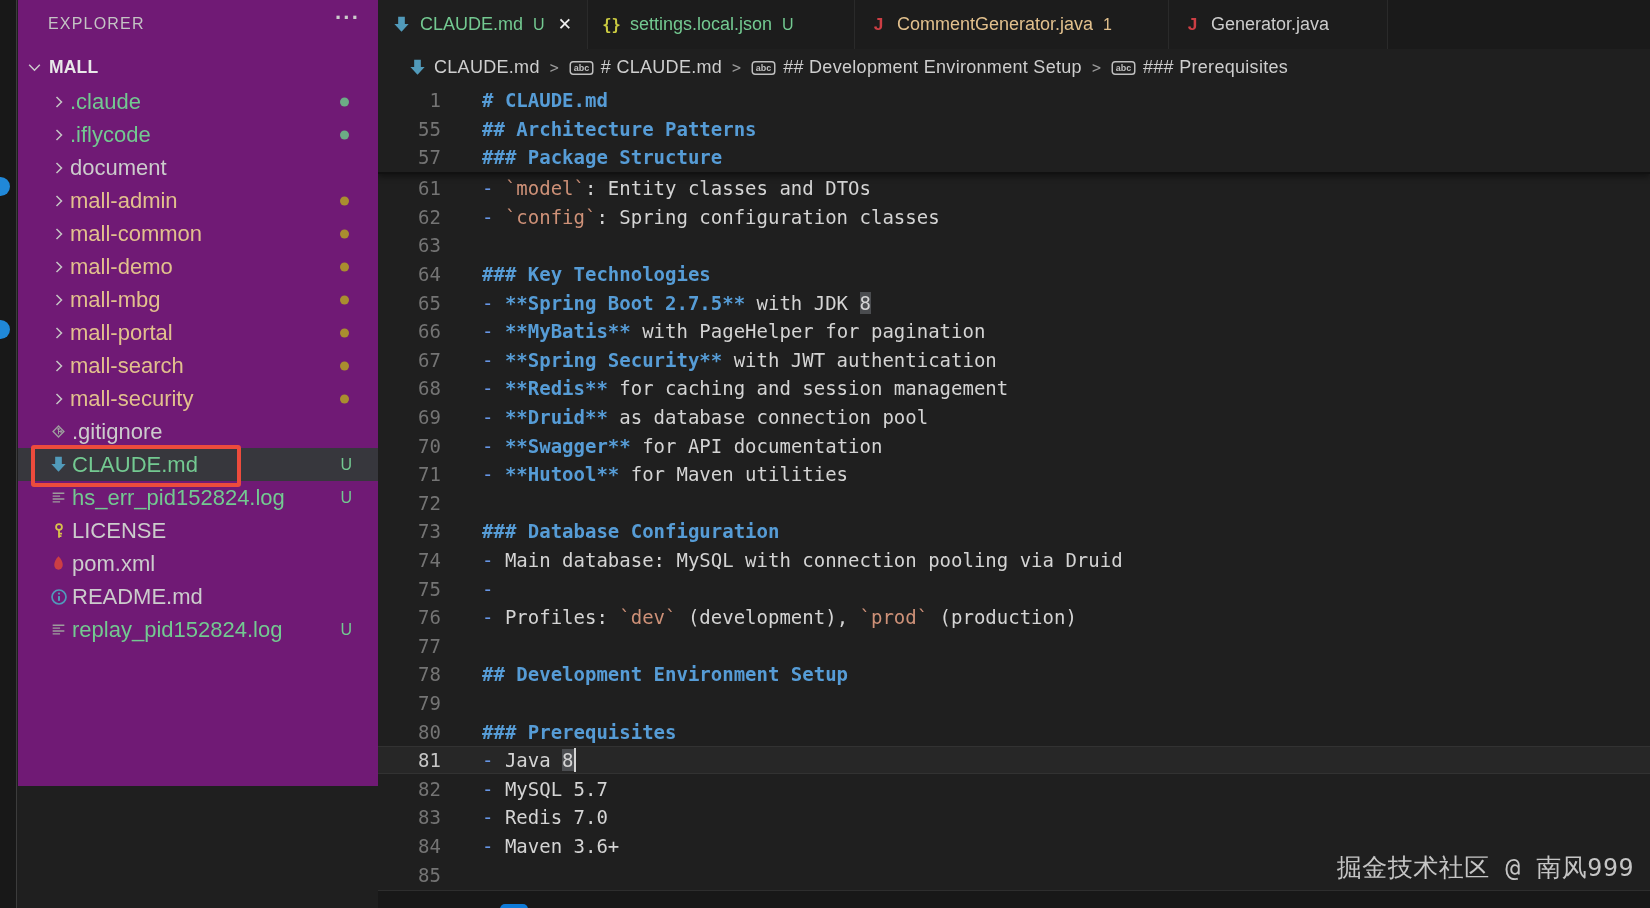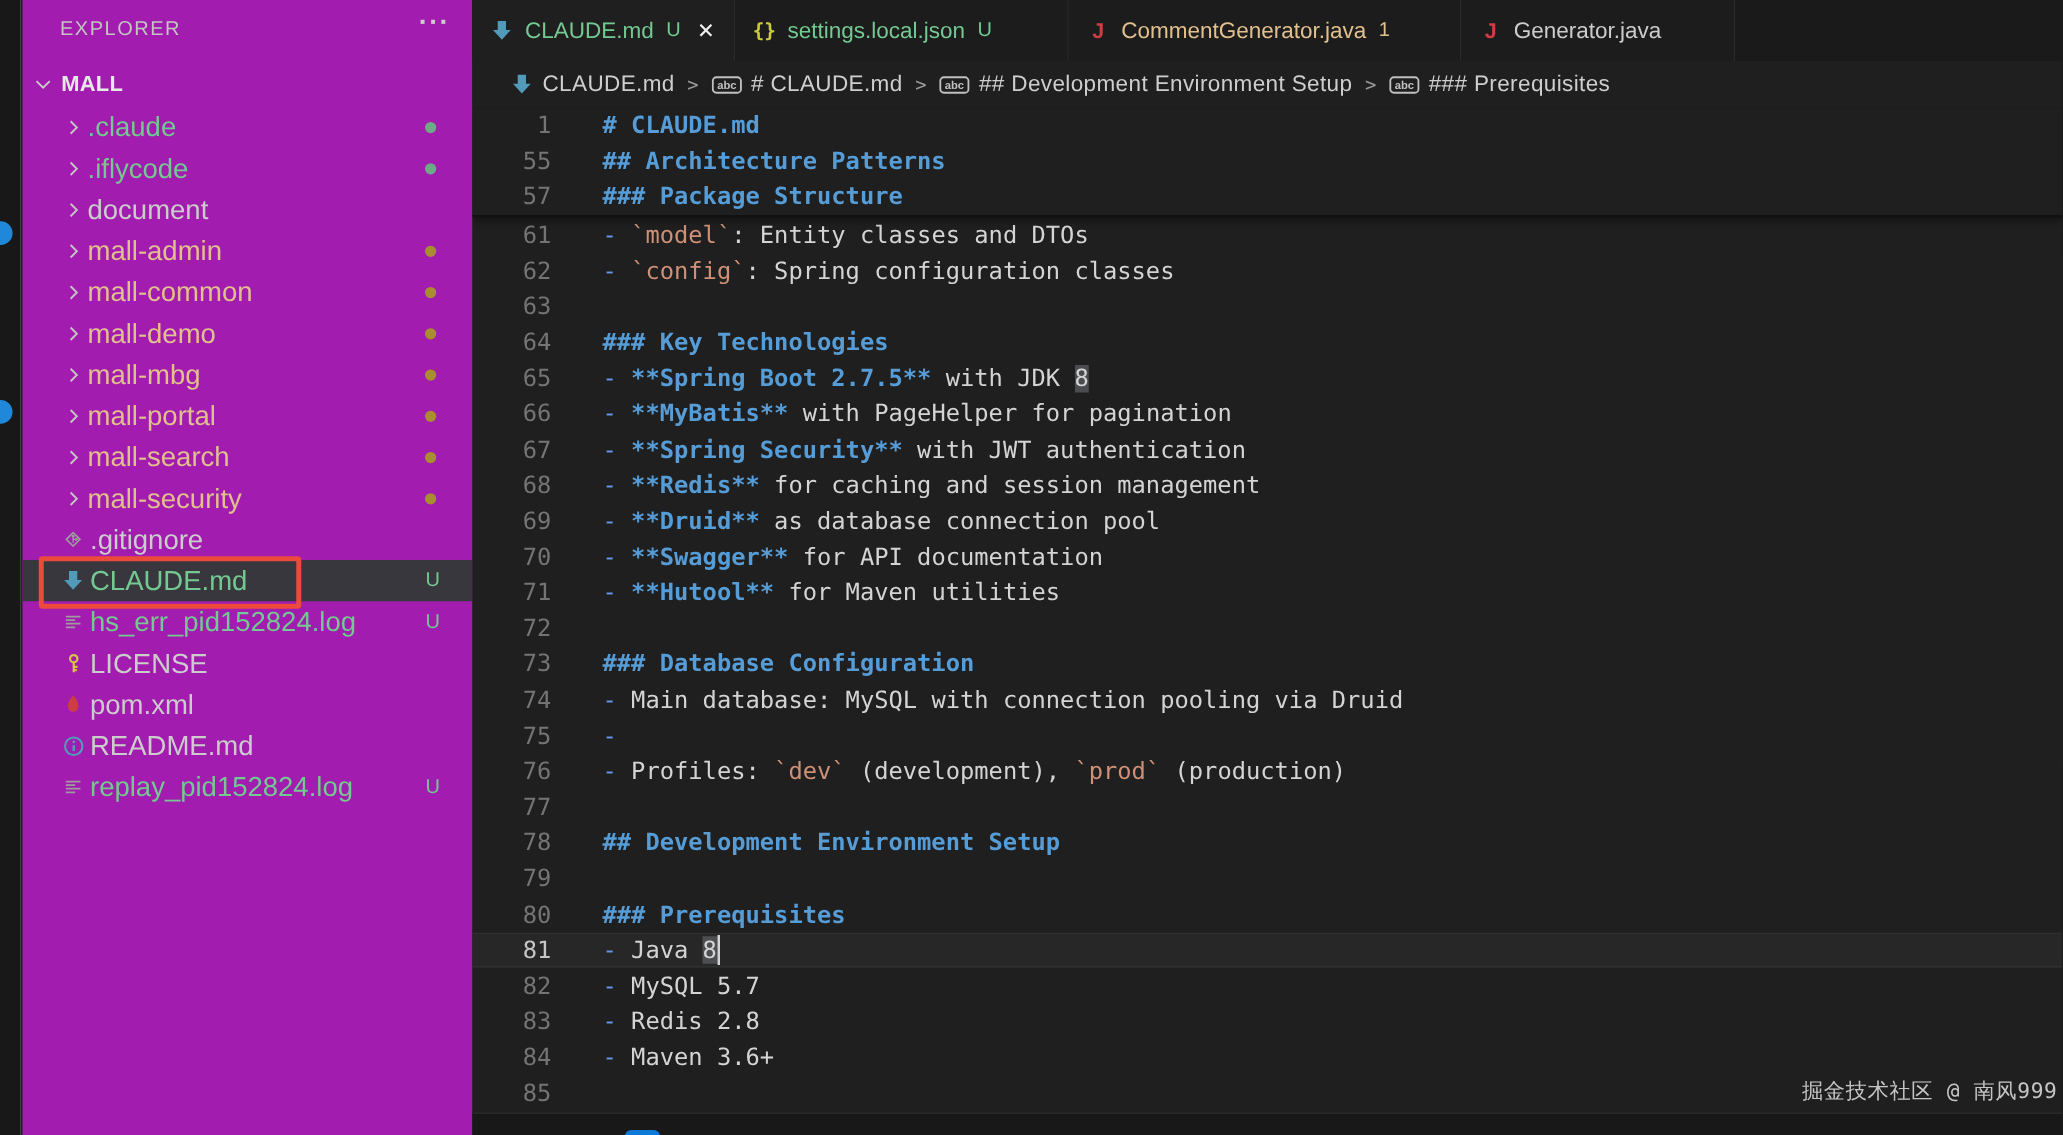--- a/index.html
+++ b/index.html
@@ -7,22 +7,22 @@
   body { font-family:"Liberation Sans", sans-serif; color:#cccccc; }
   .window { position:relative; width:1650px; height:908px; background:#1f1f1f; }
 
   
   .activity-strip { position:absolute; left:0; top:0; width:17px; height:908px;
     background:#181818; border-right:1px solid #3c3c3c; z-index:5; }
   .badge-dot { position:absolute; left:-9px; width:19px; height:19px; border-radius:50%;
     background:#2088d8; }
 
   
-  .sidebar { position:absolute; left:18px; top:0; width:360px; height:908px;
-    background:#a21caf; overflow:hidden; }
+  .sidebar { position:absolute; left:18px; top:0; width:360px; height:786px;
+    background:#701a75; overflow:hidden; }
   .sb-header { position:absolute; left:0; top:0; width:100%; height:50px; }
   .sb-title { position:absolute; left:30px; top:15px; font-size:16px; letter-spacing:1.2px; color:#c4c4c4; }
   .sb-more { position:absolute; right:18px; top:5px; font-size:22px; color:#cccccc;
     letter-spacing:1px; font-weight:bold; }
   .section-row { position:absolute; left:0; top:51px; width:100%; height:33px; display:flex;
     align-items:center; }
   .section-chevron { margin-left:8px; width:17px; height:17px; }
   .section-label { margin-left:6px; font-size:17.5px; font-weight:bold; color:#e8e8e8; letter-spacing:0.2px; }
   .tree { position:absolute; left:0; top:85px; width:100%; }
   .row { position:relative; width:100%; height:33px; display:flex; align-items:center; }
@@ -80,21 +80,21 @@
   .tk-code { color:#CE9178; }
   .tk-list { color:#6796E6; }
   .tk-text { color:#D4D4D4; }
   .tk-hl { background:rgba(94,98,102,0.68); }
   .code-line.current { background:rgba(255,255,255,0.04);
     box-shadow:inset 0 1px 0 rgba(255,255,255,0.055), inset 0 -1px 0 rgba(255,255,255,0.055); }
   .code-line.current .gutter { color:#c6c6c6; }
   .cursor { display:inline-block; width:2px; height:24px; background:#d4d4d4;
     vertical-align:middle; margin-left:0px; }
 
-  .watermark { position:absolute; right:4px; bottom:6px; font-size:17px; color:rgba(212,212,212,0.92);
+  .watermark { position:absolute; right:16px; bottom:6px; font-size:25px; color:rgba(212,212,212,0.92);
     z-index:6; letter-spacing:0.5px; }
 
   .bottom-strip { position:absolute; left:0; top:890px; width:100%; height:18px;
     background:#181818; border-top:1px solid #2e2e2e; }
   .blue-button { position:absolute; left:122px; top:13px; width:28px; height:10px;
     background:#0e7ad8; border-radius:5px 5px 0 0; }
 
   svg { display:block; }
 </style>
 </head>
@@ -494,21 +494,21 @@
           <div class="code-line current">
             <span class="gutter">81</span>
             <span class="lwrap"><span class="tk-list">- </span><span class="tk-text">Java </span><span class="tk-text tk-hl">8</span><span class="cursor"></span></span>
           </div>
           <div class="code-line">
             <span class="gutter">82</span>
             <span class="lwrap"><span class="tk-list">- </span><span class="tk-text">MySQL 5.7</span></span>
           </div>
           <div class="code-line">
             <span class="gutter">83</span>
-            <span class="lwrap"><span class="tk-list">- </span><span class="tk-text">Redis 2.8</span></span>
+            <span class="lwrap"><span class="tk-list">- </span><span class="tk-text">Redis 7.0</span></span>
           </div>
           <div class="code-line">
             <span class="gutter">84</span>
             <span class="lwrap"><span class="tk-list">- </span><span class="tk-text">Maven 3.6+</span></span>
           </div>
           <div class="code-line">
             <span class="gutter">85</span>
             <span class="lwrap"></span>
           </div>
         </div>

